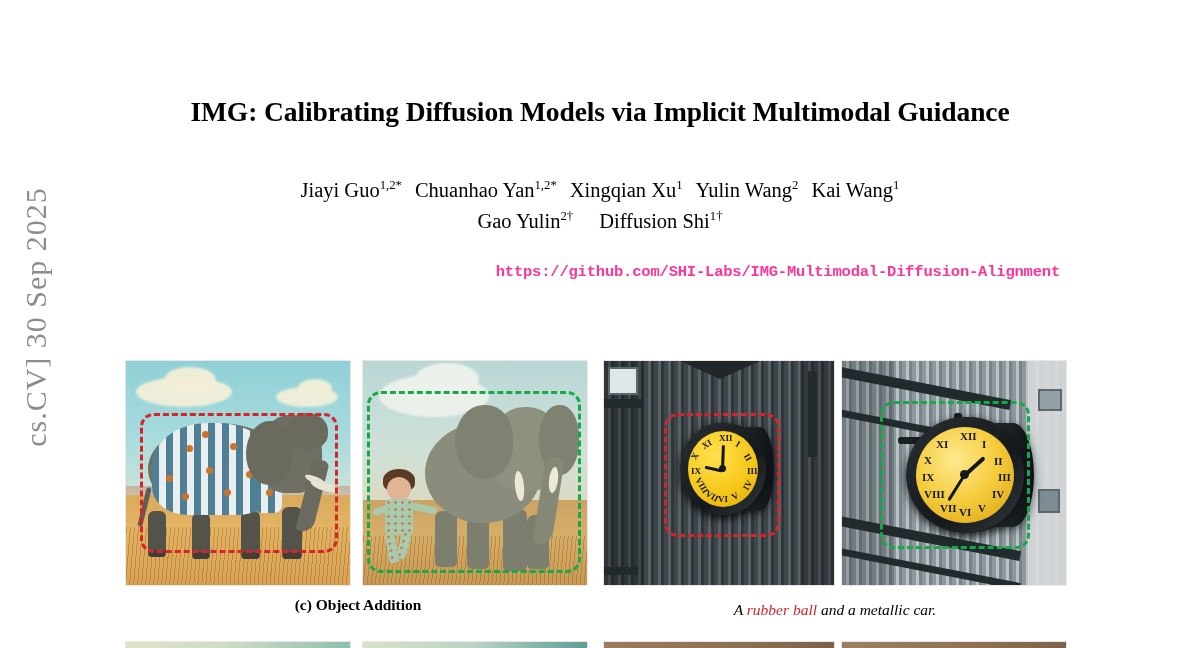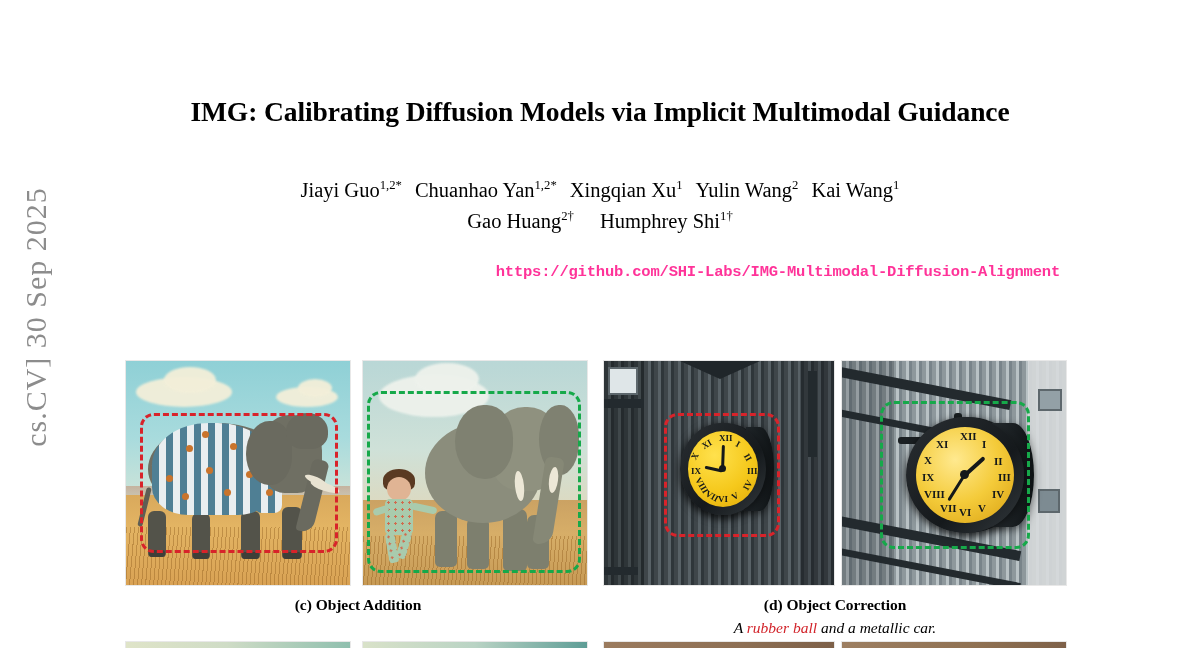--- a/index.html
+++ b/index.html
@@ -326,21 +326,21 @@
 
 <div class="arxiv-stamp">cs.CV]  30 Sep 2025</div>
 
 <div class="paper">
 
   <div class="title">IMG: Calibrating Diffusion Models via Implicit Multimodal Guidance</div>
 
   <div class="authors">
     <span class="nm"><span>Jiayi Guo</span><sup>1,2*</sup></span><span class="sp"></span><span class="nm"><span>Chuanhao Yan</span><sup>1,2*</sup></span><span class="sp"></span><span class="nm"><span>Xingqian Xu</span><sup>1</sup></span><span class="sp"></span><span class="nm"><span>Yulin Wang</span><sup>2</sup></span><span class="sp"></span><span class="nm"><span>Kai Wang</span><sup>1</sup></span>
     <br>
-    <span class="nm"><span>Gao Huang</span><sup>2†</sup></span><span class="sp"></span><span class="sp"></span><span class="nm"><span>Humphrey Shi</span><sup>1†</sup></span>
+    <span class="nm"><span>Gao Yulin</span><sup>2†</sup></span><span class="sp"></span><span class="sp"></span><span class="nm"><span>Diffusion Shi</span><sup>1†</sup></span>
   </div>
 
 
   <div class="url">https://github.com/SHI-Labs/IMG-Multimodal-Diffusion-Alignment</div>
 </div>
 
 <div class="fig">
 
 
 
@@ -507,21 +507,20 @@
 
       <div class="dash green" style="left:38px; top:40px; width:150px; height:148px;"></div>
     </div>
   </div>
 
   <div class="panel-head" style="left:125px; top:596px; width:466px;">
     <div class="panel-title">(c) Object Addition</div>
   </div>
 
   <div class="panel-head" style="left:603px; top:596px; width:464px;">
-    <div class="panel-title">(d) Object Correction</div>
     <div class="panel-prompt">
       <span>A </span><span class="red">rubber ball</span><span> and a metallic car.</span>
     </div>
   </div>
 
   <div class="strip" style="left:125px; top:641px;
        background:linear-gradient(90deg,#dfe4c8,#cfdcc6 45%,#8fbfae);"></div>
   <div class="strip" style="left:362px; top:641px;
        background:linear-gradient(90deg,#d9e2c9,#b9d3c4 50%,#5e9d96);"></div>
   <div class="strip strip-wide" style="left:603px; top:641px;

